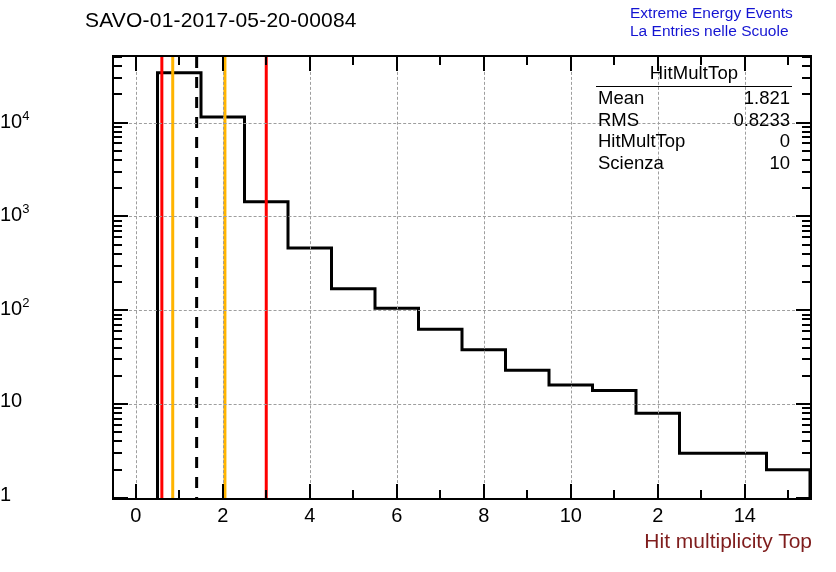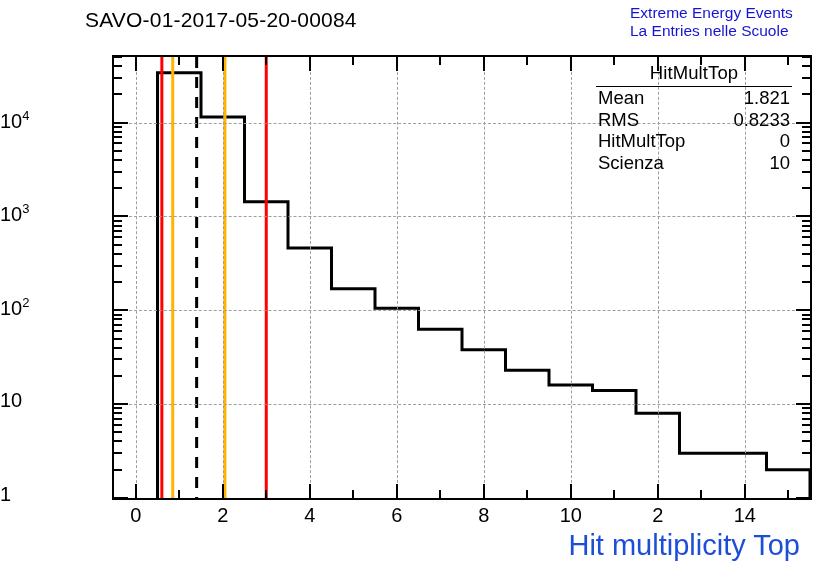--- a/index.html
+++ b/index.html
@@ -46,21 +46,21 @@
   .ylab{
     position:absolute;right:0;text-align:left;
     font-size:20px;color:#000;white-space:nowrap;
   }
   .ylab sup{font-size:13px;vertical-align:super;}
   .xlab{
     position:absolute;text-align:center;font-size:20px;color:#000;
     white-space:nowrap;
   }
   .xaxis-title{
-    position:absolute;right:36px;top:529px;font-size:29px;color:#1d4ed8;white-space:nowrap;
+    position:absolute;right:24px;top:529px;font-size:21px;color:#7f1d1d;white-space:nowrap;
   }
 
   
   .hist-svg{position:absolute;left:0;top:0;overflow:visible;}
 
   
   .stats-box{
     position:absolute;left:596px;top:62px;width:196px;height:135px;
     background:transparent;font-size:18.5px;color:#000;
   }

